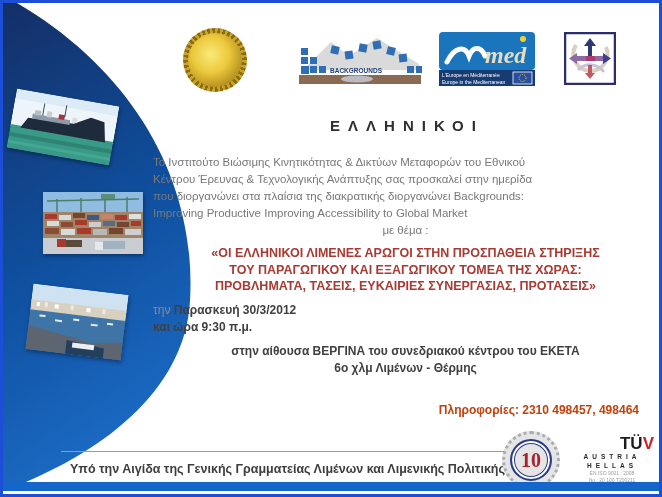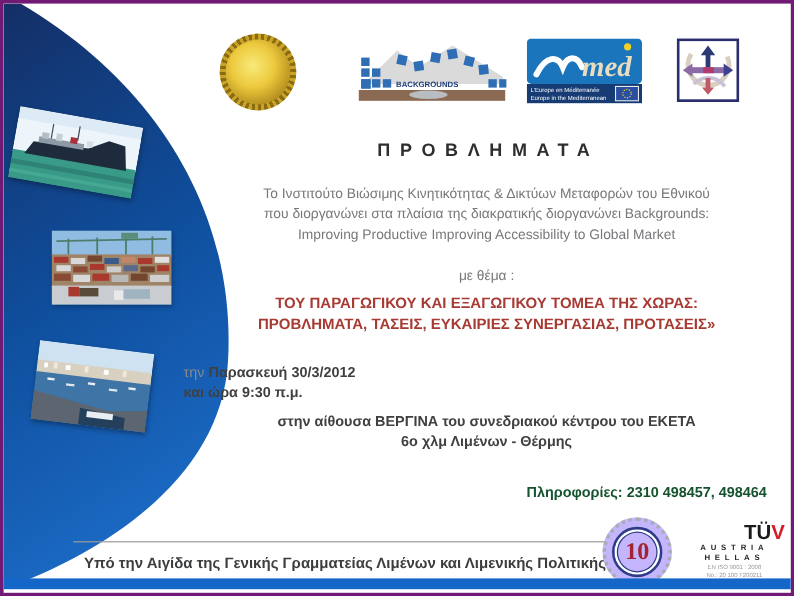--- a/index.html
+++ b/index.html
@@ -1,18 +1,18 @@
 <!DOCTYPE html>
 <html><head>
 <meta charset="utf-8">
 <style>
   html,body{margin:0;padding:0;background:#888;}
   .page{
     position:relative; width:656px; height:491px; margin:0 auto;
-    background:#ffffff; border:3px solid #701a75; overflow:hidden;
+    background:#ffffff; border:3px solid #1d4ed8; overflow:hidden;
     font-family:"Liberation Sans", sans-serif;
   }
   
   .curve-svg{position:absolute; left:0; top:0; width:662px; height:491px; pointer-events:none;}
   
   .photo{position:absolute; box-shadow:1px 2px 4px rgba(0,0,0,.35);}
   
   .sun{
     position:absolute; left:180px; top:25px; width:64px; height:64px; border-radius:50%;
     background:repeating-conic-gradient(#c9a227 0deg 5deg, #8a6d10 5deg 10deg);
@@ -22,21 +22,21 @@
     background:radial-gradient(circle at 42% 40%, #f9ea7a 0%, #ecc93d 40%, #b08a1c 78%, #7d5f08 100%);
   }
   .logo-bg{position:absolute; left:294px; top:31px;}
   .logo-med{position:absolute; left:436px; top:29px;}
   .logo-arrows{position:absolute; left:561px; top:29px;}
   .title{
     position:absolute; left:158px; top:114px; width:492px; text-align:center;
     font-size:15px; font-weight:600; letter-spacing:8px; color:#2e2e30;
   }
   .intro{
-    position:absolute; left:150px; top:151px; width:505px; text-align:center;
+    position:absolute; left:150px; top:151px; width:505px; text-align:left;
     font-size:11.5px; line-height:17px; color:#77787b;
   }
   .theme{
     position:absolute; left:150px; top:221px; width:505px; text-align:center;
     font-size:11.5px; color:#77787b;
   }
   .subject{
     position:absolute; left:150px; top:242px; width:505px; text-align:center;
     font-size:12.5px; line-height:16.5px; font-weight:bold; color:#a73a32;
   }
@@ -44,34 +44,34 @@
     position:absolute; left:150px; top:299px; width:505px; text-align:left;
     font-size:12px; line-height:17px; color:#404040; font-weight:bold;
   }
   .when .pre{font-weight:normal; color:#8a8b8e;}
   .where{
     position:absolute; left:150px; top:340px; width:505px; text-align:center;
     font-size:12px; line-height:17px; color:#404040; font-weight:bold;
   }
   .info{
     position:absolute; right:20px; top:400px; width:350px; text-align:right;
-    font-size:12px; font-weight:bold; color:#14532d;
+    font-size:12px; font-weight:bold; color:#c2410c;
   }
   
   .rule{
     position:absolute; left:58px; top:448px; width:455px; height:0;
     border-top:1px solid #9b9b9b;
   }
   .aegis{
     position:absolute; left:62px; top:459px; width:440px; text-align:right;
     font-size:12.5px; font-weight:bold; color:#3c3d3f;
   }
   .badge10{
     position:absolute; left:499px; top:428px; width:52px; height:52px; border-radius:50%;
-    border:3px dotted #a8adb5; background:#c4b5fd;
+    border:3px dotted #a8adb5; background:#e5e5e5;
   }
   .badge10 .ring{
     position:absolute; inset:5px; border-radius:50%;
     border:2px solid #2c3c86; box-shadow:inset 0 0 0 2px #fff, inset 0 0 0 3px #2c3c86;
     display:flex; align-items:center; justify-content:center;
   }
   .badge10 .num{font-size:20px; font-weight:bold; color:#a32430; font-family:"Liberation Serif", serif;}
   .tuv{position:absolute; left:567px; top:432px; width:84px; text-align:center; line-height:1;}
   .tuv .word{font-size:17px; font-weight:bold; color:#1b1b1b; letter-spacing:0px;text-align:right;}
   .tuv .word .v{color:#cf1f24;}
@@ -212,30 +212,32 @@
     <path d="M12,13 A17,17 0 1 0 42,15" fill="none" stroke="#d8cfc0" stroke-width="4"></path>
     <path d="M40,40 A17,17 0 0 0 14,38" fill="none" stroke="#c9c2d6" stroke-width="3"></path>
     <polygon points="26,6 32,14 28,14 28,26 24,26 24,14 20,14" fill="#2b3a75"></polygon>
     <rect x="12" y="24" width="28" height="5" fill="#8b6aa6"></rect>
     <rect x="22" y="24" width="9" height="5" fill="#b03a6e"></rect>
     <polygon points="5,26.5 13,21 13,32" fill="#8b6aa6"></polygon>
     <polygon points="47,26.5 39,21 39,32" fill="#3d3f8f"></polygon>
     <polygon points="26,47 21,41 24,41 24,33 28,33 28,41 31,41" fill="#c05a66"></polygon>
   </svg>
 
-  <div class="title">ΠΡΟΒΛΗΜΑΤΑ</div>
+  <div class="title">ΕΛΛΗΝΙΚΟΙ</div>
 
   <div class="intro">
     <div>Το Ινστιτούτο Βιώσιμης Κινητικότητας &amp; Δικτύων Μεταφορών του Εθνικού</div>
+    <div>Κέντρου Έρευνας &amp; Τεχνολογικής Ανάπτυξης σας προσκαλεί στην ημερίδα</div>
     <div>που διοργανώνει στα πλαίσια της διακρατικής διοργανώνει Backgrounds:</div>
     <div>Improving Productive Improving Accessibility to Global Market</div>
   </div>
   <div class="theme">με θέμα :</div>
 
   <div class="subject">
+    <div>«ΟΙ ΕΛΛΗΝΙΚΟΙ ΛΙΜΕΝΕΣ ΑΡΩΓΟΙ ΣΤΗΝ ΠΡΟΣΠΑΘΕΙΑ ΣΤΗΡΙΞΗΣ</div>
     <div>ΤΟΥ ΠΑΡΑΓΩΓΙΚΟΥ ΚΑΙ ΕΞΑΓΩΓΙΚΟΥ ΤΟΜΕΑ ΤΗΣ ΧΩΡΑΣ:</div>
     <div>ΠΡΟΒΛΗΜΑΤΑ, ΤΑΣΕΙΣ, ΕΥΚΑΙΡΙΕΣ ΣΥΝΕΡΓΑΣΙΑΣ, ΠΡΟΤΑΣΕΙΣ»</div>
   </div>
 
   <div class="when">
     <div><span class="pre">την </span><span>Παρασκευή 30/3/2012</span></div>
     <div>και ώρα 9:30 π.μ.</div>
   </div>
 
   <div class="where">

